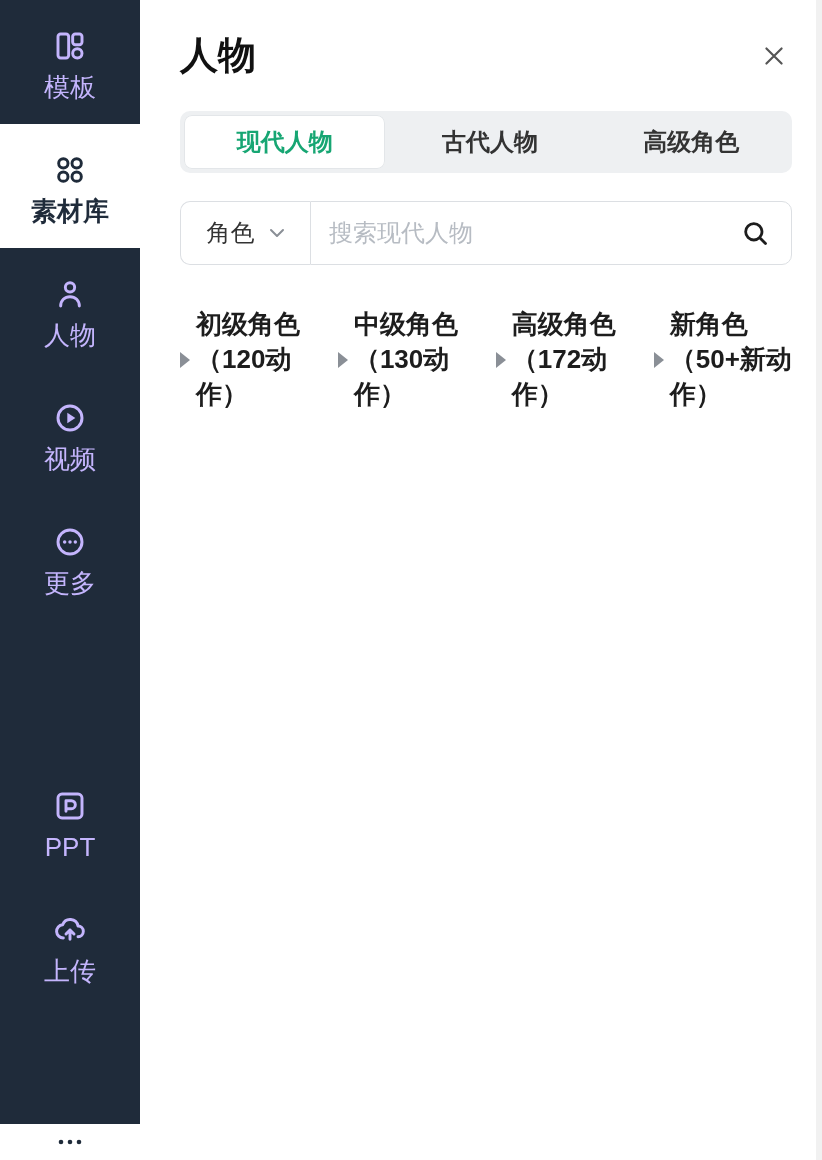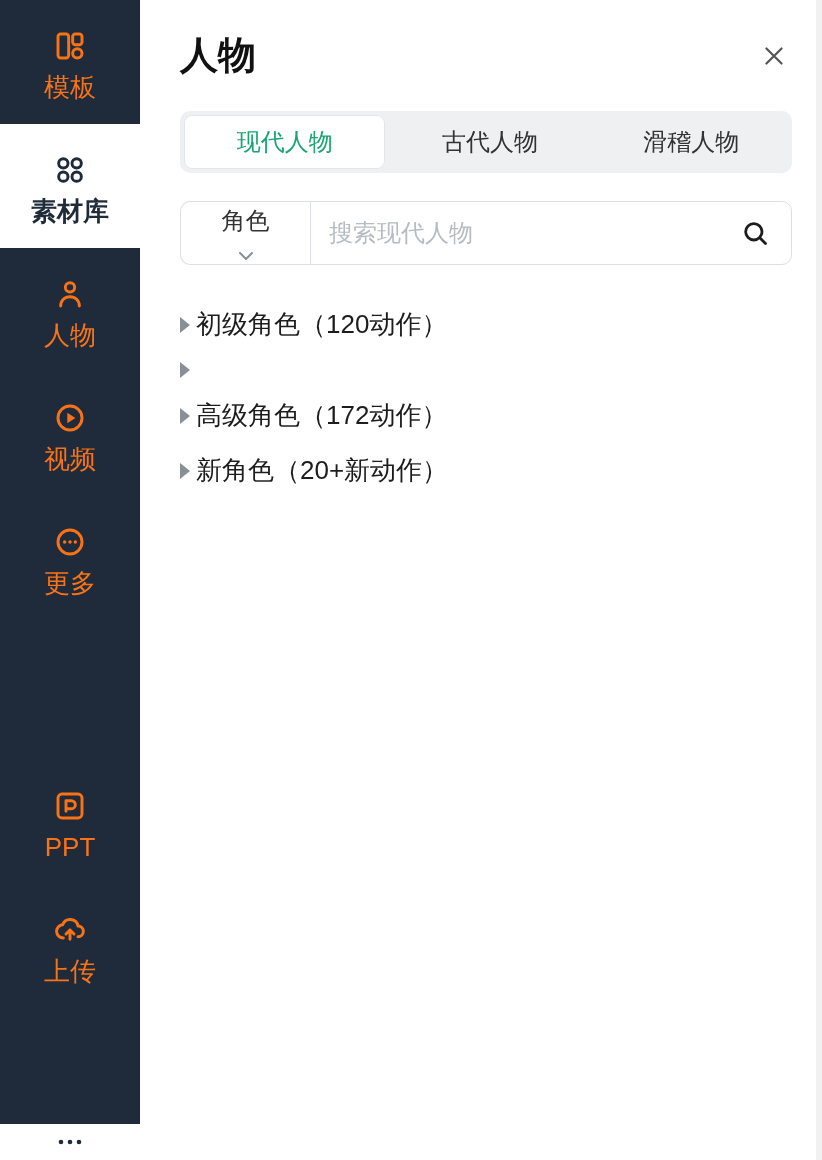--- a/index.html
+++ b/index.html
@@ -17,21 +17,21 @@
     position:relative;
   }
   .side-item {
     width:100%;
     display:flex;
     flex-direction:column;
     align-items:center;
     justify-content:center;
     padding: 28px 0 24px;
     cursor:pointer;
-    color:#f97316;
+    color:#c4b5fd;
   }
   .side-item .icon { width:36px; height:36px; display:flex; align-items:center; justify-content:center; margin-bottom:10px;}
   .side-item .label { font-size:26px; line-height:1; }
   .side-item.active {
     background:#ffffff;
     color:#1f2b3a;
     position:relative;
   }
   .side-item.active .label { font-weight:700; }
   .side-gap { flex: 0 0 auto; height: 140px; }
@@ -93,20 +93,21 @@
   }
   .tab{
     flex:1;
     display:flex;
     align-items:center;
     justify-content:center;
     font-size:24px;
     color:#333;
     cursor:pointer;
     border-radius:10px;
+    font-weight:bold;
   }
   .tab.active{
     background:#fff;
     color:#17a673;
     margin:4px;
     border-radius:8px;
     box-shadow:0 0 0 1px #e3e6e9 inset;
   }
 
   
@@ -122,21 +123,20 @@
     border:1px solid #dcdfe3;
     border-right:none;
     border-radius:10px 0 0 10px;
     display:flex;
     align-items:center;
     justify-content:center;
     gap:14px;
     font-size:24px;
     color:#333;
     cursor:pointer;
-    flex-direction:column;
   }
   .search-box{
     flex:1;
     height:64px;
     border:1px solid #dcdfe3;
     border-radius:0 10px 10px 0;
     display:flex;
     align-items:center;
     padding:4px 18px;
   }
@@ -150,21 +150,21 @@
   }
   .search-input::placeholder{ color:#b7bcc3; }
   .search-btn{
     width:36px;height:36px;
     display:flex;align-items:center;justify-content:center;
     cursor:pointer;
     color:#1d1d1d;
   }
 
   
-  .cats{ display:flex; flex-direction:column; gap:20px; padding-top:6px;}
+  .cats{ display:flex; flex-direction:row; gap:20px; padding-top:6px;font-weight:bold;}
   .cat{
     display:flex;
     align-items:center;
     gap:4px;
     font-size:26px;
     color:#1d1d1d;
     cursor:pointer;
   }
   .cat .tri{
     width:0;height:0;
@@ -281,21 +281,21 @@
   </div>
 
   <div class="tabs">
     <div class="tab active">
         <span>现代人物</span>
       </div>
     <div class="tab">
         <span>古代人物</span>
       </div>
     <div class="tab">
-        <span>滑稽人物</span>
+        <span>高级角色</span>
       </div>
   </div>
 
   <div class="search-row">
     <div class="filter">
       <span>角色</span>
       <span>
         <svg width="16" height="10" viewBox="0 0 16 10" fill="none" stroke="#8a8f96" stroke-width="2" stroke-linecap="round" stroke-linejoin="round">
             <path d="M2 2l6 6 6-6"></path>
           </svg>
@@ -314,23 +314,24 @@
     </div>
   </div>
 
   <div class="cats">
     <div class="cat">
       <span class="tri"></span>
       <span>初级角色（120动作）</span>
     </div>
     <div class="cat">
       <span class="tri"></span>
+      <span>中级角色（130动作）</span>
     </div>
     <div class="cat">
       <span class="tri"></span>
       <span>高级角色（172动作）</span>
     </div>
     <div class="cat">
       <span class="tri"></span>
-      <span>新角色（20+新动作）</span>
+      <span>新角色（50+新动作）</span>
     </div>
   </div>
 </div>
 
 </body></html>

